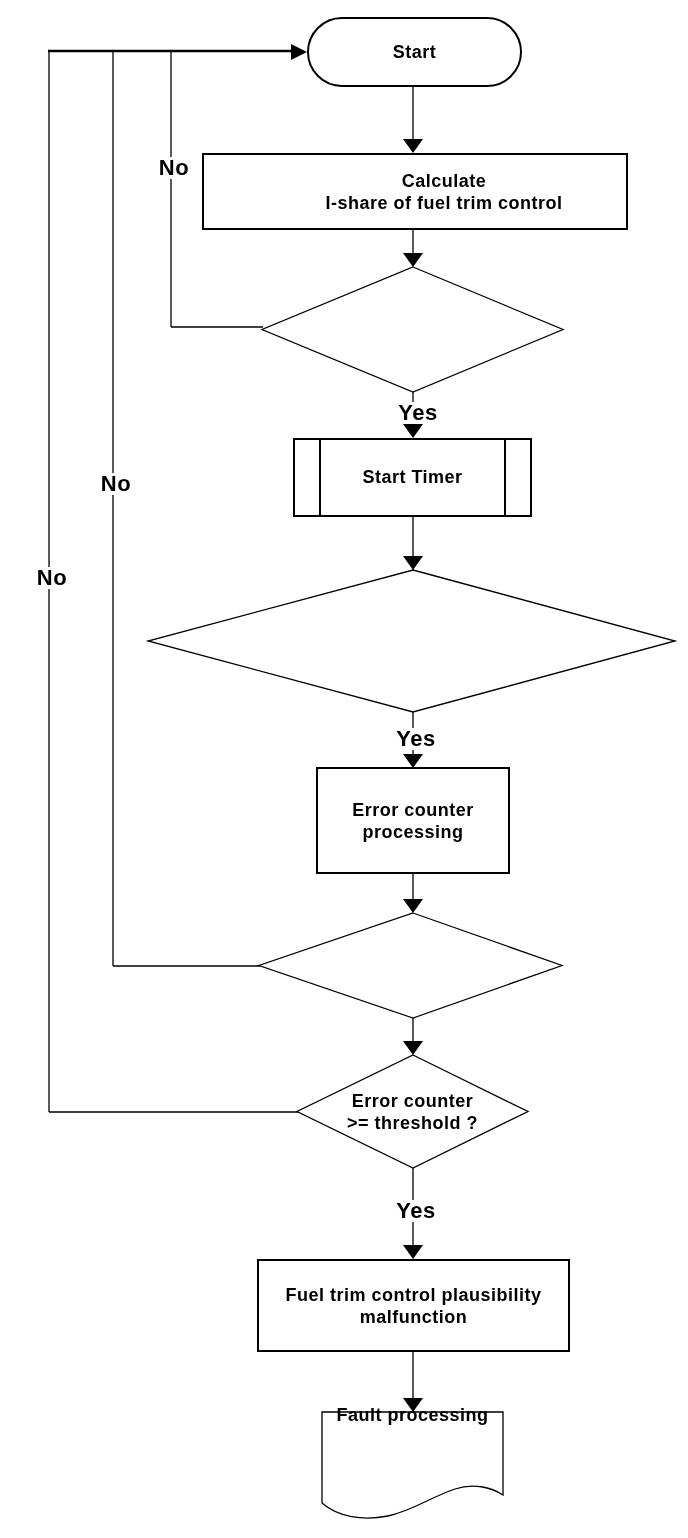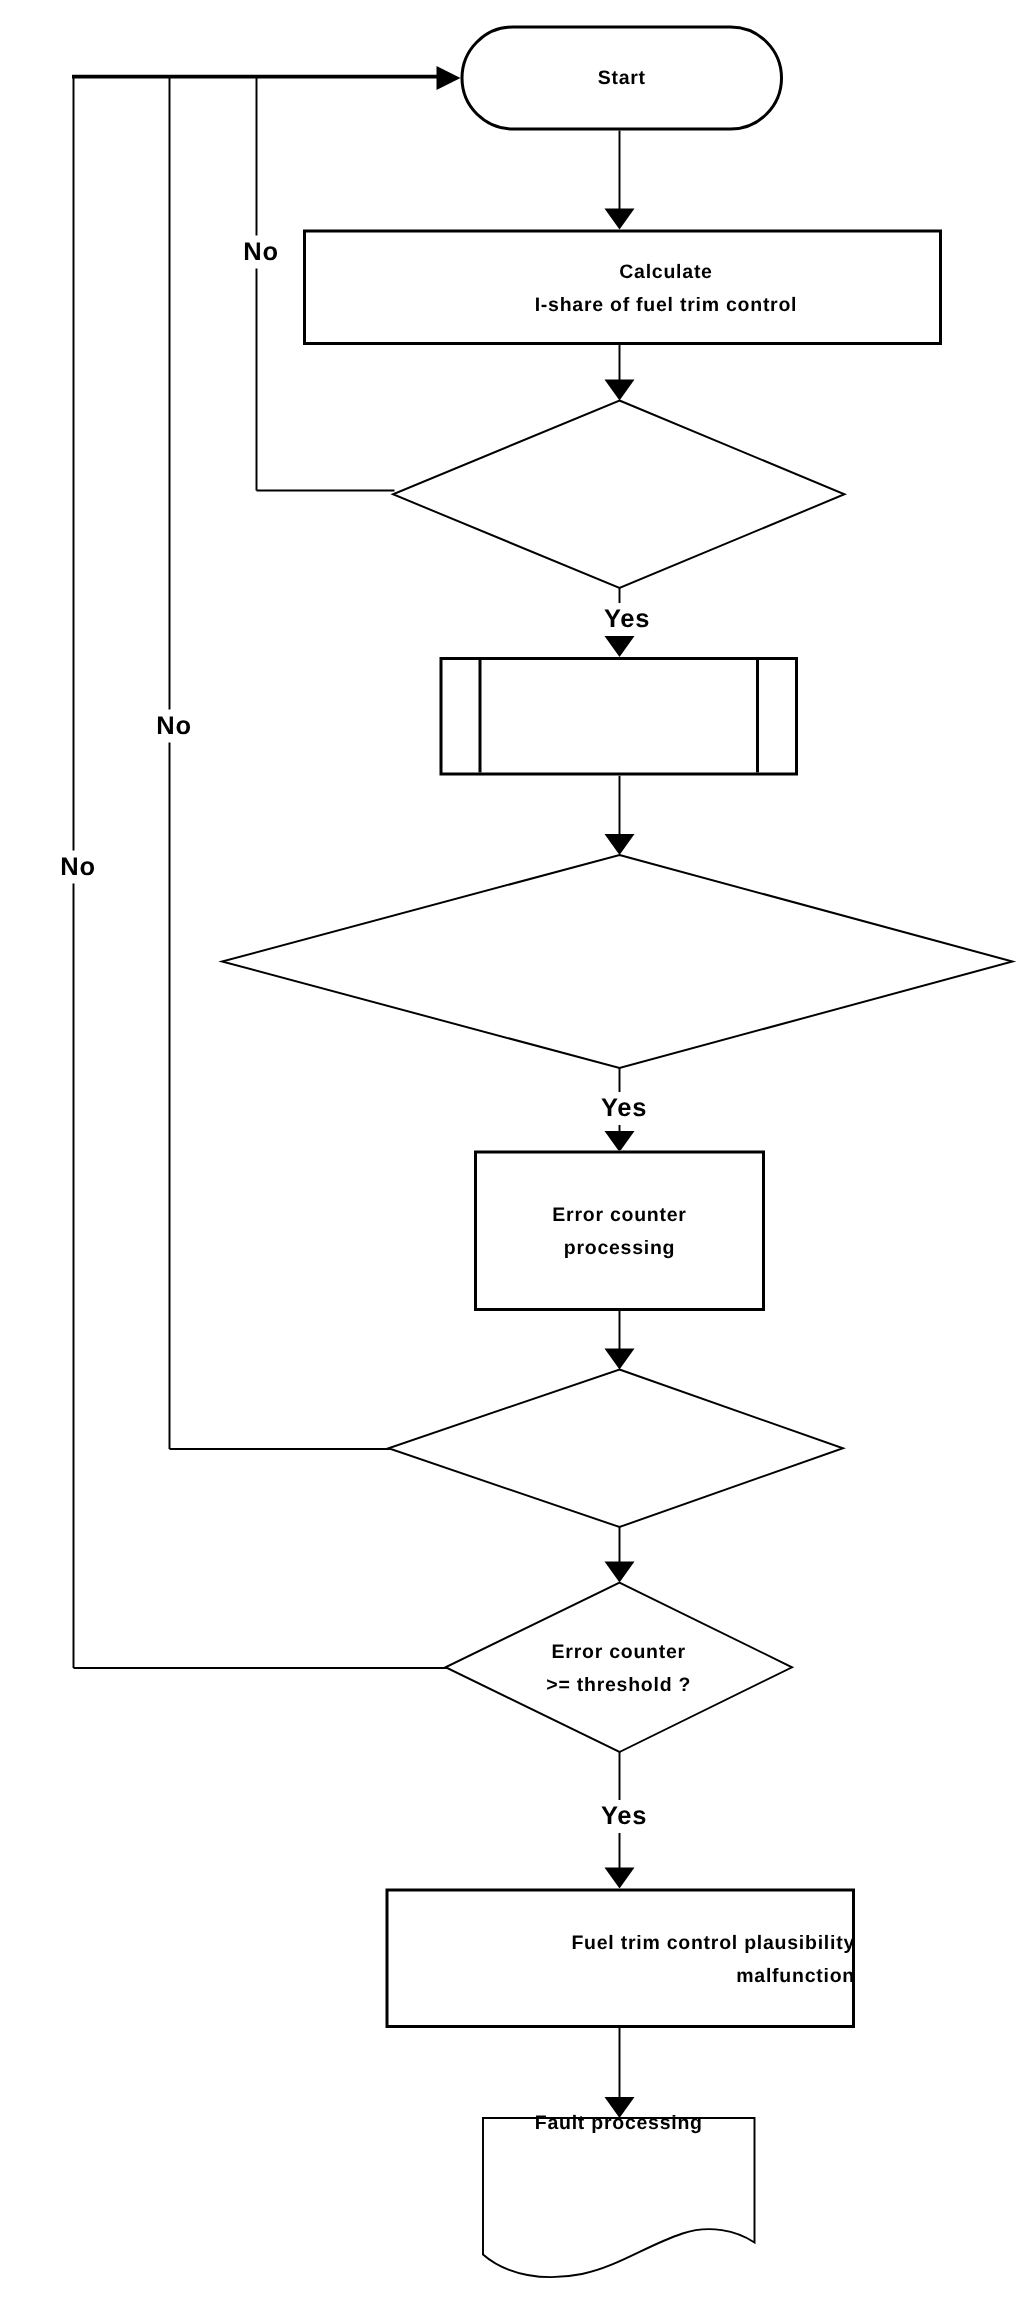--- a/index.html
+++ b/index.html
@@ -23,30 +23,30 @@
   .inner-line {
     position: absolute;
     width: 2px;
     top: 0;
     bottom: 0;
     background: #000000;
   }
   .label {
     position: absolute;
     text-align: center;
-    font-size: 13px;
+    font-size: 18px;
     font-weight: bold;
     letter-spacing: 0.5px;
     line-height: 22px;
     white-space: pre-wrap;
   }
   .edge-label {
     position: absolute;
     text-align: center;
-    font-size: 17px;
+    font-size: 22px;
     font-weight: bold;
     letter-spacing: 0.5px;
     line-height: 22px;
     background: #ffffff;
     padding: 0 3px;
   }
 </style>
 </head>
 <body>
 
@@ -108,30 +108,31 @@
   <div class="label" style="left:307px; top:41px; width:215px;">Start</div>
 
   <div class="shape" style="left:202px; top:153px; width:426px; height:77px;"></div>
   <div class="label" style="left:202px; top:170px; width:484px;"><span>Calculate</span><br><span>I-share of fuel trim control</span></div>
 
 
   <div class="shape" style="left:293px; top:438px; width:239px; height:79px;">
     <div class="inner-line" style="left:24px;"></div>
     <div class="inner-line" style="right:24px;"></div>
   </div>
+  <div class="label" style="left:293px; top:466px; width:239px;">Start Timer</div>
 
 
   <div class="shape" style="left:316px; top:767px; width:194px; height:107px;"></div>
   <div class="label" style="left:316px; top:799px; width:194px;"><span>Error counter</span><br><span>processing</span></div>
 
 
   <div class="label" style="left:297px; top:1090px; width:231px;"><span>Error counter</span><br><span>&gt;= threshold ?</span></div>
 
   <div class="shape" style="left:257px; top:1259px; width:313px; height:93px;"></div>
-  <div class="label" style="left:257px; top:1284px; width:313px;text-align:right;"><span>Fuel trim control plausibility</span><br><span>malfunction</span></div>
+  <div class="label" style="left:257px; top:1284px; width:313px;"><span>Fuel trim control plausibility</span><br><span>malfunction</span></div>
 
   <div class="label" style="left:322px; top:1404px; width:181px;">Fault processing</div>
 
   <div class="edge-label" style="left:146px; top:157px; width:50px;">No</div>
   <div class="edge-label" style="left:390px; top:402px; width:50px;">Yes</div>
   <div class="edge-label" style="left:88px; top:473px; width:50px;">No</div>
   <div class="edge-label" style="left:24px; top:567px; width:50px;">No</div>
   <div class="edge-label" style="left:388px; top:728px; width:50px;">Yes</div>
   <div class="edge-label" style="left:388px; top:1200px; width:50px;">Yes</div>
 

